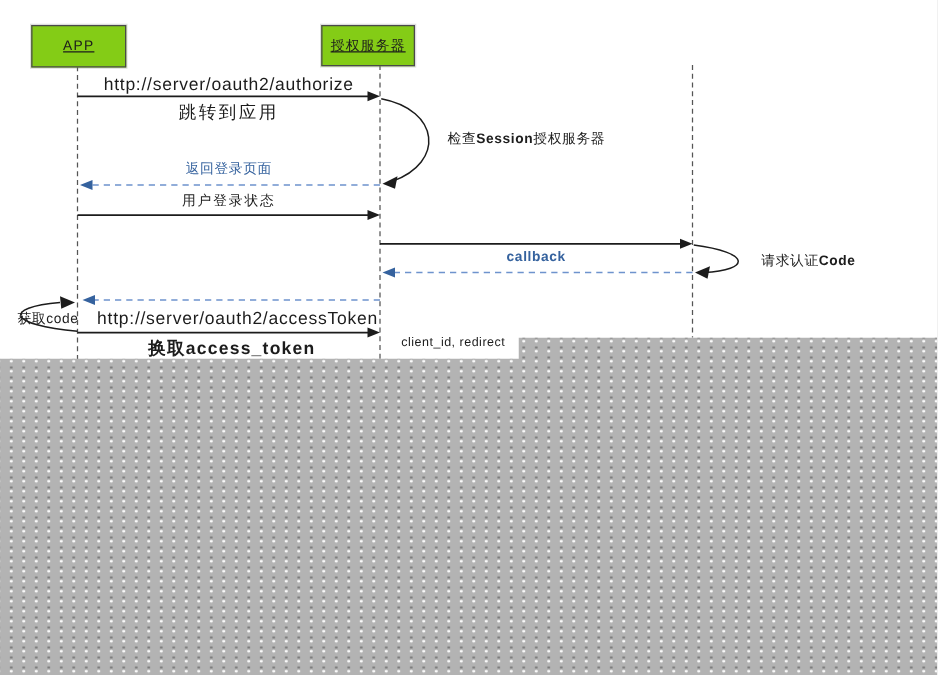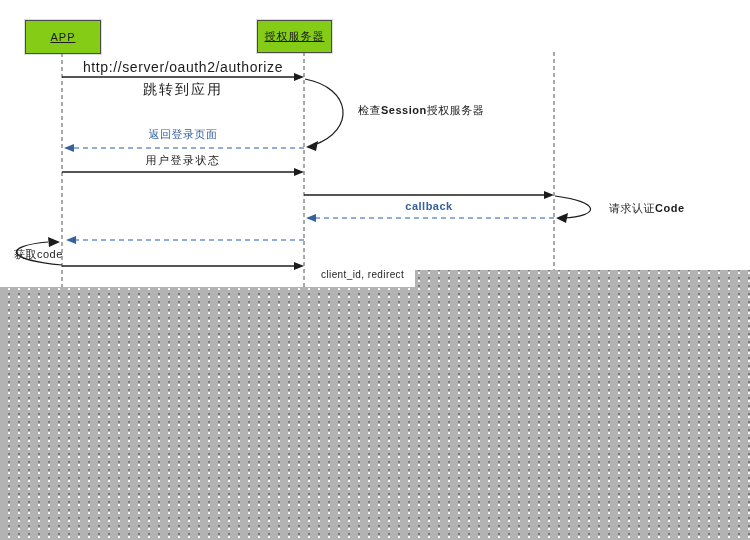--- a/index.html
+++ b/index.html
@@ -91,18 +91,20 @@
   <div class="lbl med ctr" style="left:63px;top:153px;width:240px;letter-spacing:1.5px;">用户登录状态</div>
 
 
   <div class="lbl med ctr blue b" style="left:306px;top:200px;width:246px;">callback</div>
 
   <div class="lbl med" style="left:609px;top:201px;"><span>请求认证</span><span class="b">Code</span></div>
 
 
   <div class="lbl med" style="left:14px;top:247px;"><span>获取</span><span>code</span></div>
 
+  <div class="lbl url ctr" style="left:75px;top:246px;width:230px;">http://server/oauth2/accessToken</div>
 
+  <div class="lbl big b" style="left:63px;top:270px;width:245px;text-align:center;letter-spacing:1px;"><span>换取</span><span>access_token</span></div>
 
   <div class="lbl" style="left:321px;top:269px;font-size:10px;letter-spacing:.4px;">client_id, redirect</div>
 
   <div class="gray-overlay"></div>
 </div>
 
 </body></html>

